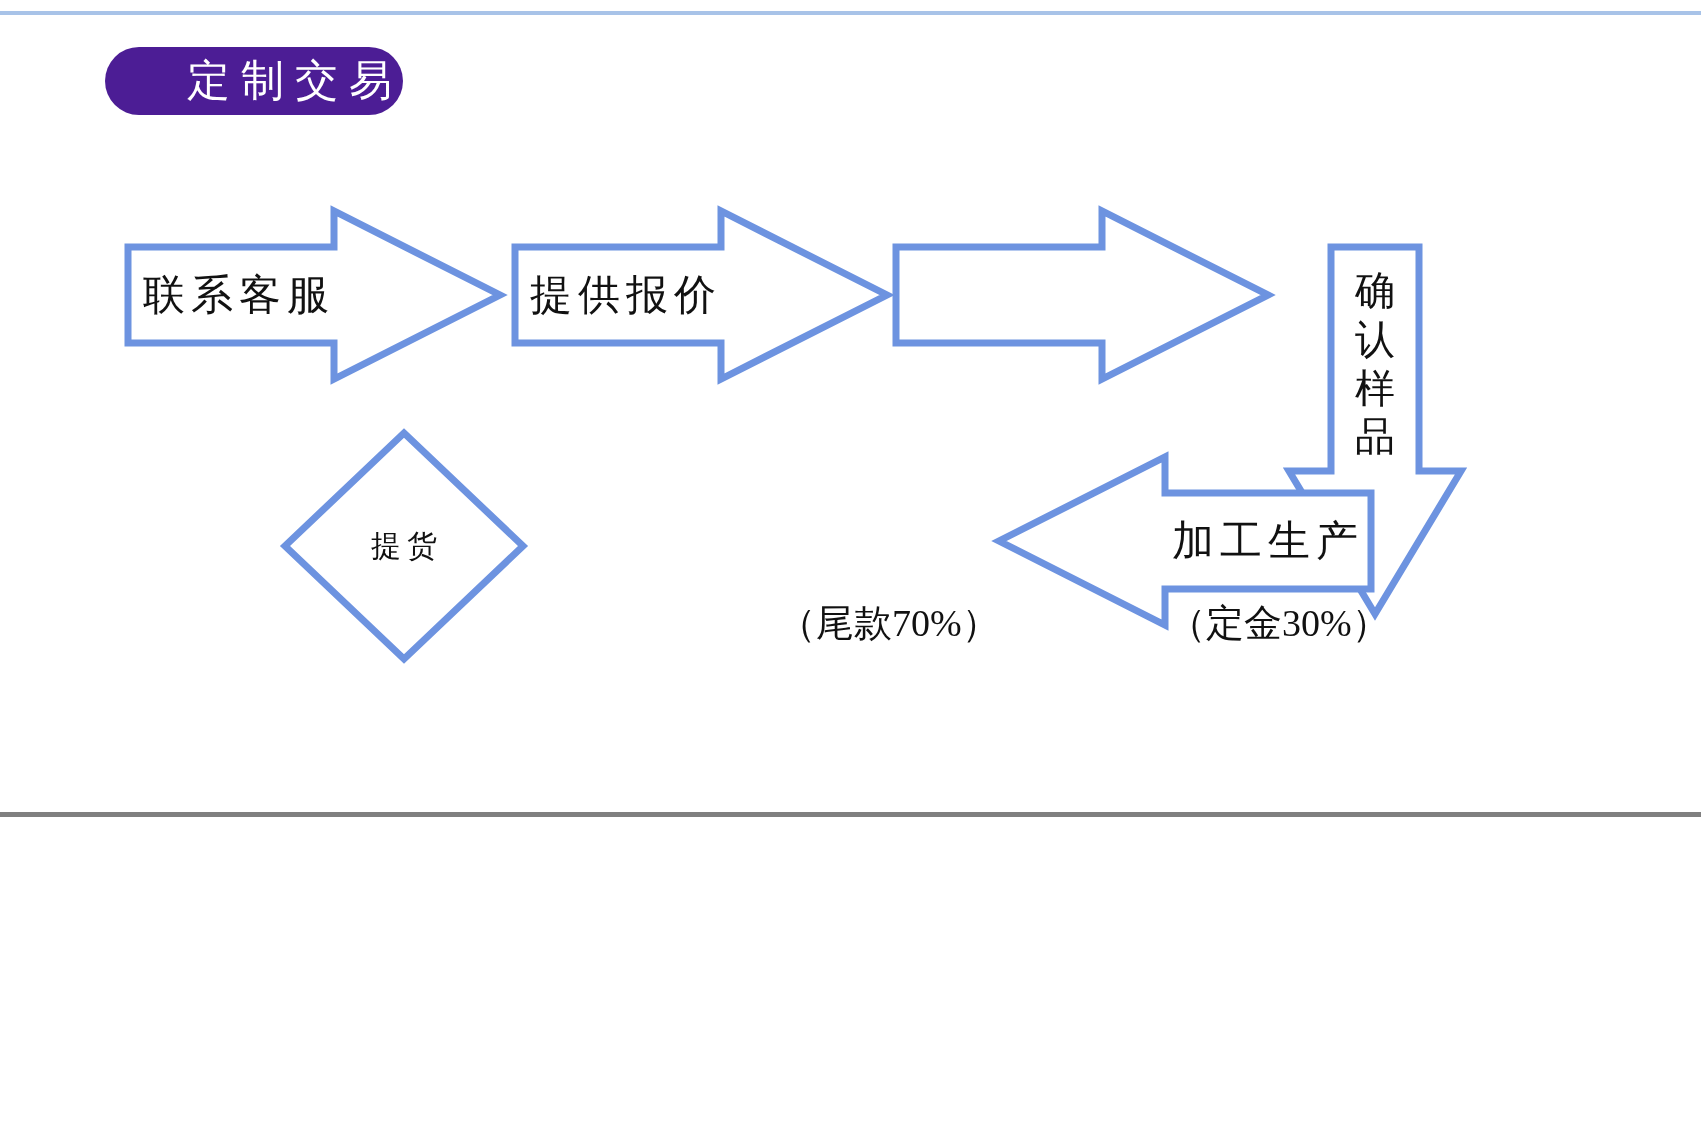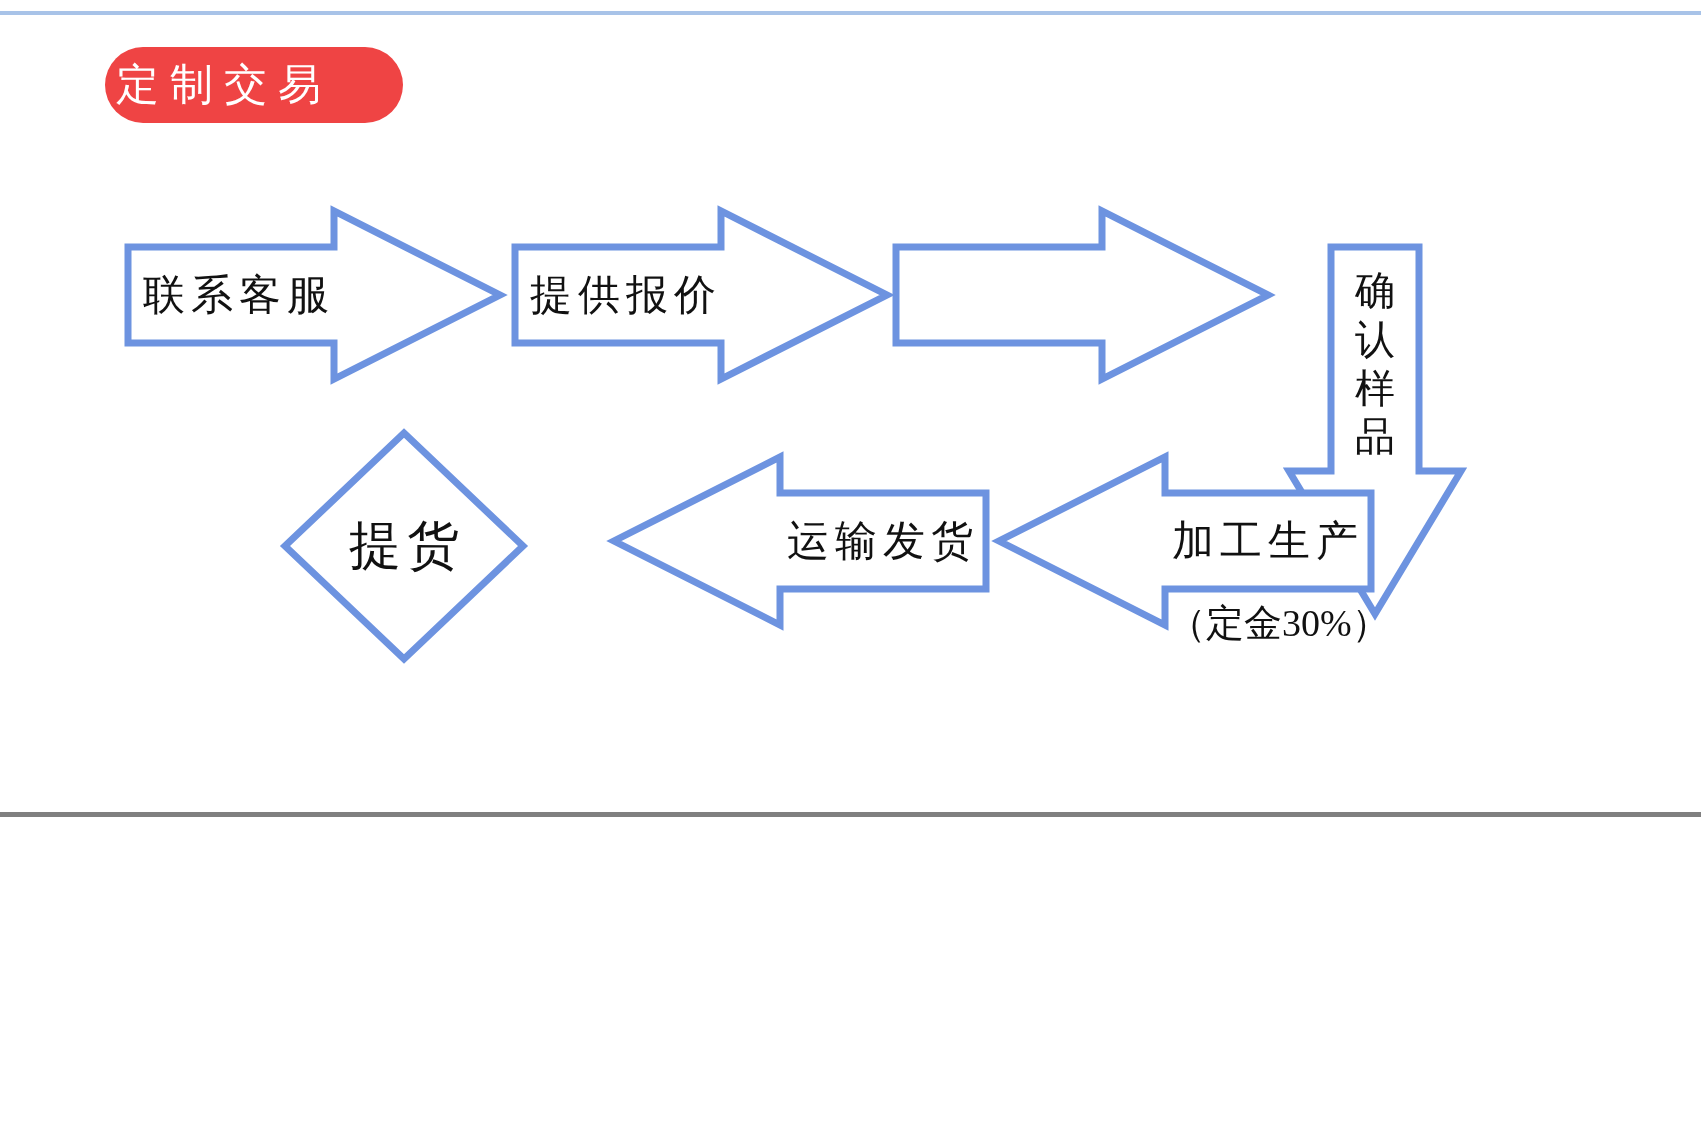--- a/index.html
+++ b/index.html
@@ -15,24 +15,24 @@
   .rule-top{
     position:absolute;left:0;top:11px;width:1701px;height:4px;
     background:#a8c3e8;
   }
   .rule-bottom{
     position:absolute;left:0;top:812px;width:1701px;height:5px;
     background:#808080;
   }
 
   .badge{
-    position:absolute;left:105px;top:47px;width:298px;height:76px;
-    background:#ef4444;
+    position:absolute;left:105px;top:47px;width:298px;height:68px;
+    background:#4c1d95;
     border-radius:38px;
-    display:flex;align-items:center;justify-content:flex-start;
+    display:flex;align-items:center;justify-content:flex-end;
   }
   .badge-text{
     color:#ffffff;
     font-size:43px;
     letter-spacing:11px;
     text-indent:11px;
     font-weight:400;
     font-family:"Liberation Serif","DejaVu Serif",serif;
   }
 
@@ -62,21 +62,21 @@
     position:absolute;
     color:#111111;
     font-size:38px;
     white-space:nowrap;
     font-family:"Liberation Serif","DejaVu Serif",serif;
   }
 
   .diamond-lbl{
     position:absolute;
     display:flex;align-items:center;justify-content:center;
-    color:#111111;font-size:52px;letter-spacing:6px;text-indent:6px;
+    color:#111111;font-size:30px;letter-spacing:6px;text-indent:6px;
     white-space:nowrap;
     font-family:"Liberation Serif","DejaVu Serif",serif;
   }
 </style>
 </head>
 <body>
 
 <div id="stage">
 
   <div class="rule-top"></div>
@@ -118,26 +118,21 @@
   </div>
 
   <div class="node" style="left:990px;top:453px;width:385px;height:176px;padding-left:20px;">
     <svg width="385" height="176" viewBox="0 0 385 176">
       <polygon points="381,40 175,40 175,4 9,88 175,172 175,136 381,136" fill="#ffffff" stroke="#6d93e0" stroke-width="7" stroke-linejoin="miter"></polygon>
     </svg>
     <div class="lbl" style="left:175px;top:40px;width:200px;height:96px;">加工生产</div>
   </div>
   <div class="caption" style="left:1168px;top:598px;">（定金30%）</div>
 
-  <div class="node" style="left:605px;top:453px;width:385px;height:176px;">
-    <svg width="385" height="176" viewBox="0 0 385 176">
-      <polygon points="381,40 175,40 175,4 9,88 175,172 175,136 381,136" fill="#ffffff" stroke="#6d93e0" stroke-width="7" stroke-linejoin="miter"></polygon>
-    </svg>
-    <div class="lbl" style="left:175px;top:40px;width:200px;height:96px;">运输发货</div>
-  </div>
+  <div class="caption" style="left:778px;top:598px;">（尾款70%）</div>
 
   <div class="node" style="left:280px;top:428px;width:248px;height:236px;">
     <svg width="248" height="236" viewBox="0 0 248 236">
       <polygon points="124,5 243,118 124,231 5,118" fill="#ffffff" stroke="#6d93e0" stroke-width="7" stroke-linejoin="miter"></polygon>
     </svg>
     <div class="diamond-lbl" style="left:44px;top:78px;width:160px;height:80px;">提货</div>
   </div>
 
   <div class="rule-bottom"></div>
 

